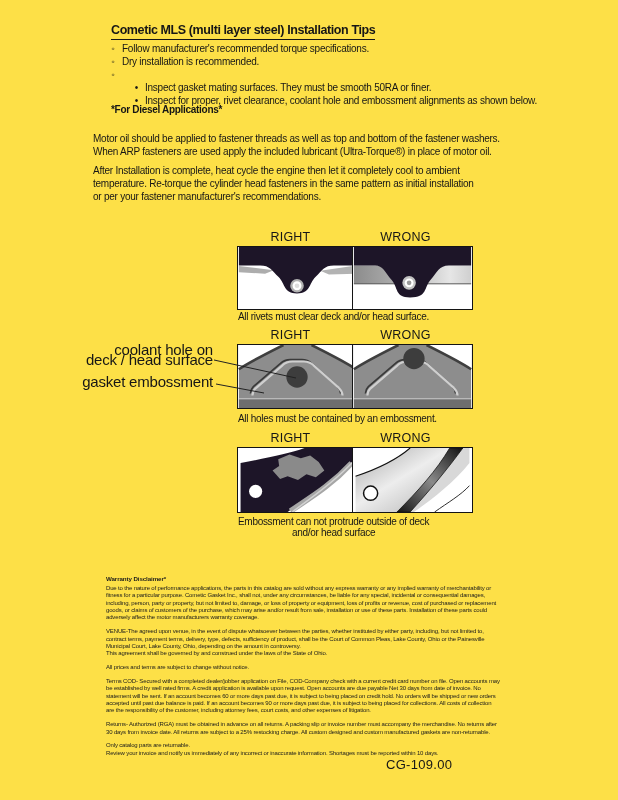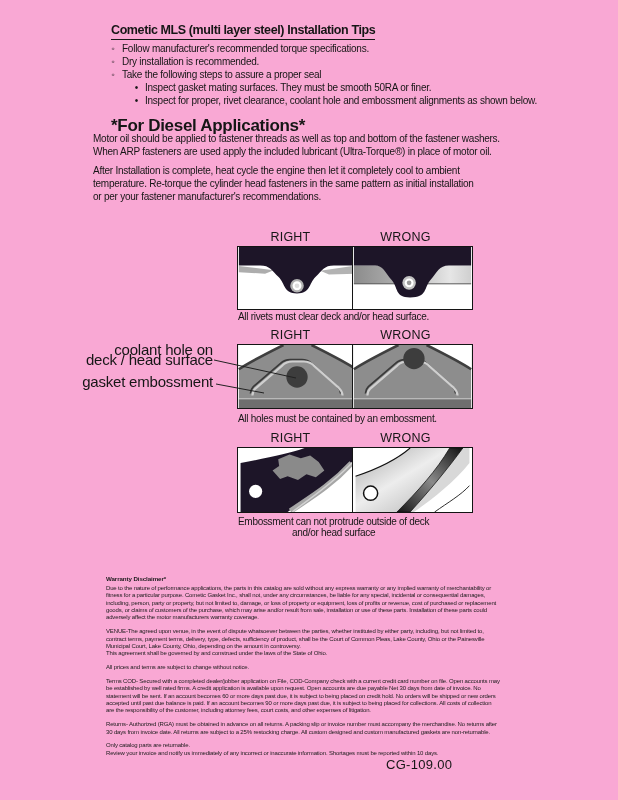--- a/index.html
+++ b/index.html
@@ -1,33 +1,33 @@
 <!DOCTYPE html>
 <html><head>
 <meta charset="utf-8">
 <style>
   html,body { margin:0; padding:0; background:#ffffff; }
   .page {
-    position:relative; width:618px; height:800px; background:#f9a8d4;
+    position:relative; width:618px; height:800px; background:#fde047;
     font-family:"Liberation Sans", sans-serif; color:#161616; overflow:hidden;
   }
   
   .title {
     position:absolute; left:111px; top:23px;
     font-size:12.5px; font-weight:bold; letter-spacing:-0.4px;
     border-bottom:1.6px solid #161616; padding-bottom:2px; white-space:nowrap;
   }
   
   .bullets { position:absolute; left:109px; top:42px; font-size:10px; letter-spacing:-0.25px; line-height:13px; white-space:nowrap; }
   .b-row { display:flex; gap:5px; }
   .b-row.sub { margin-left:24px; }
   .b-marker { width:8px; flex:0 0 auto; text-align:center; }
   .b-row.sub .b-marker { width:7px; }
   
-  .diesel-h { position:absolute; left:111px; top:116px; font-size:17px; font-weight:bold; letter-spacing:-0.3px; }
+  .diesel-h { position:absolute; left:111px; top:104px; font-size:10px; font-weight:bold; letter-spacing:-0.3px; }
   .body-p { position:absolute; left:93px; font-size:10px; letter-spacing:-0.25px; line-height:13px; white-space:pre-line; }
   .p1 { top:132px; }
   .p2 { top:164px; }
   .p3 { top:203px; }
   
   .pair { position:absolute; left:237px; display:flex; gap:8px; }
   .pair1 { top:230px; }
   .pair2 { top:328px; }
   .pair3 { top:431px; }
   .fig { width:107px; }
@@ -60,21 +60,20 @@
     <div class="b-row">
       <span class="b-marker">◦</span>
       <span>Follow manufacturer's recommended torque specifications.</span>
     </div>
     <div class="b-row">
       <span class="b-marker">◦</span>
       <span>Dry installation is recommended.</span>
     </div>
     <div class="b-row">
       <span class="b-marker">◦</span>
-      <span>Take the following steps to assure a proper seal</span>
     </div>
     <div class="b-row sub">
       <span class="b-marker">•</span>
       <span>Inspect gasket mating surfaces.  They must be smooth 50RA or finer.</span>
     </div>
     <div class="b-row sub">
       <span class="b-marker">•</span>
       <span>Inspect for proper, rivet clearance, coolant hole and embossment alignments as shown below.</span>
     </div>
   </div>

